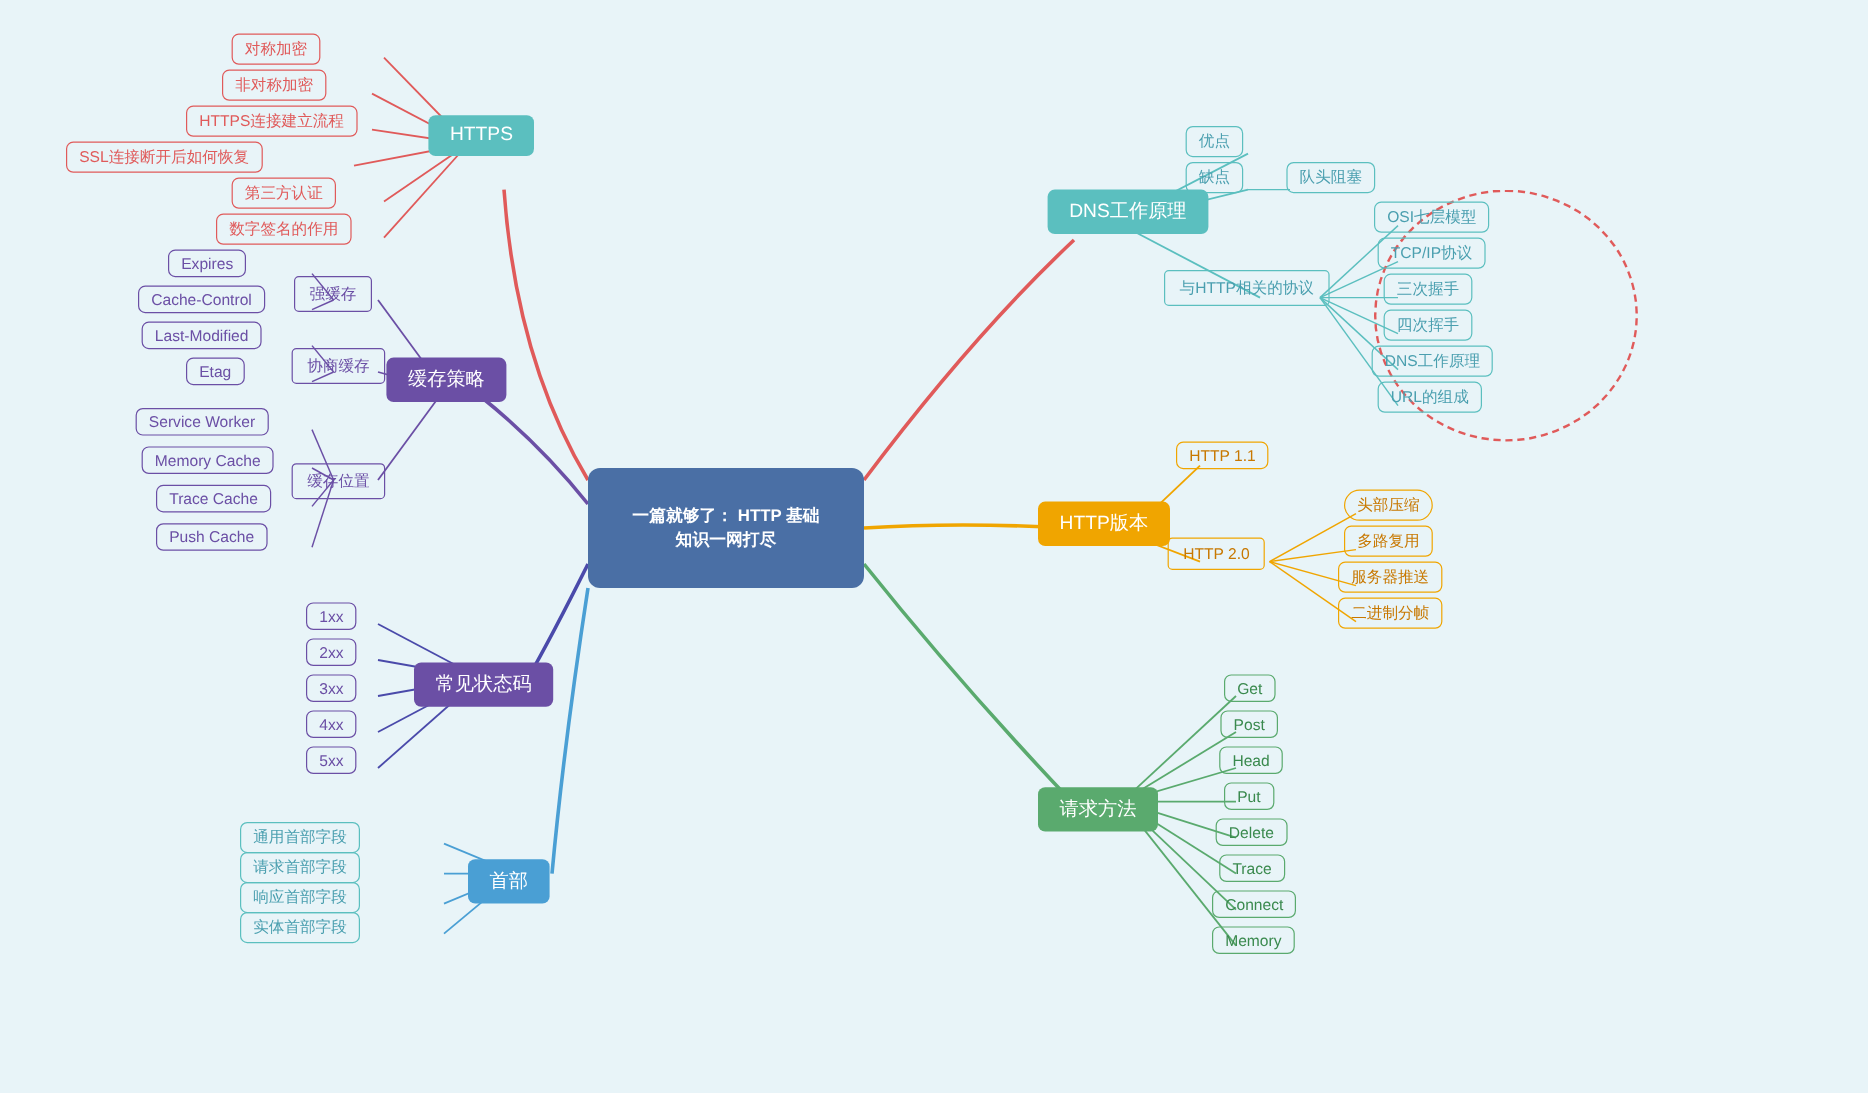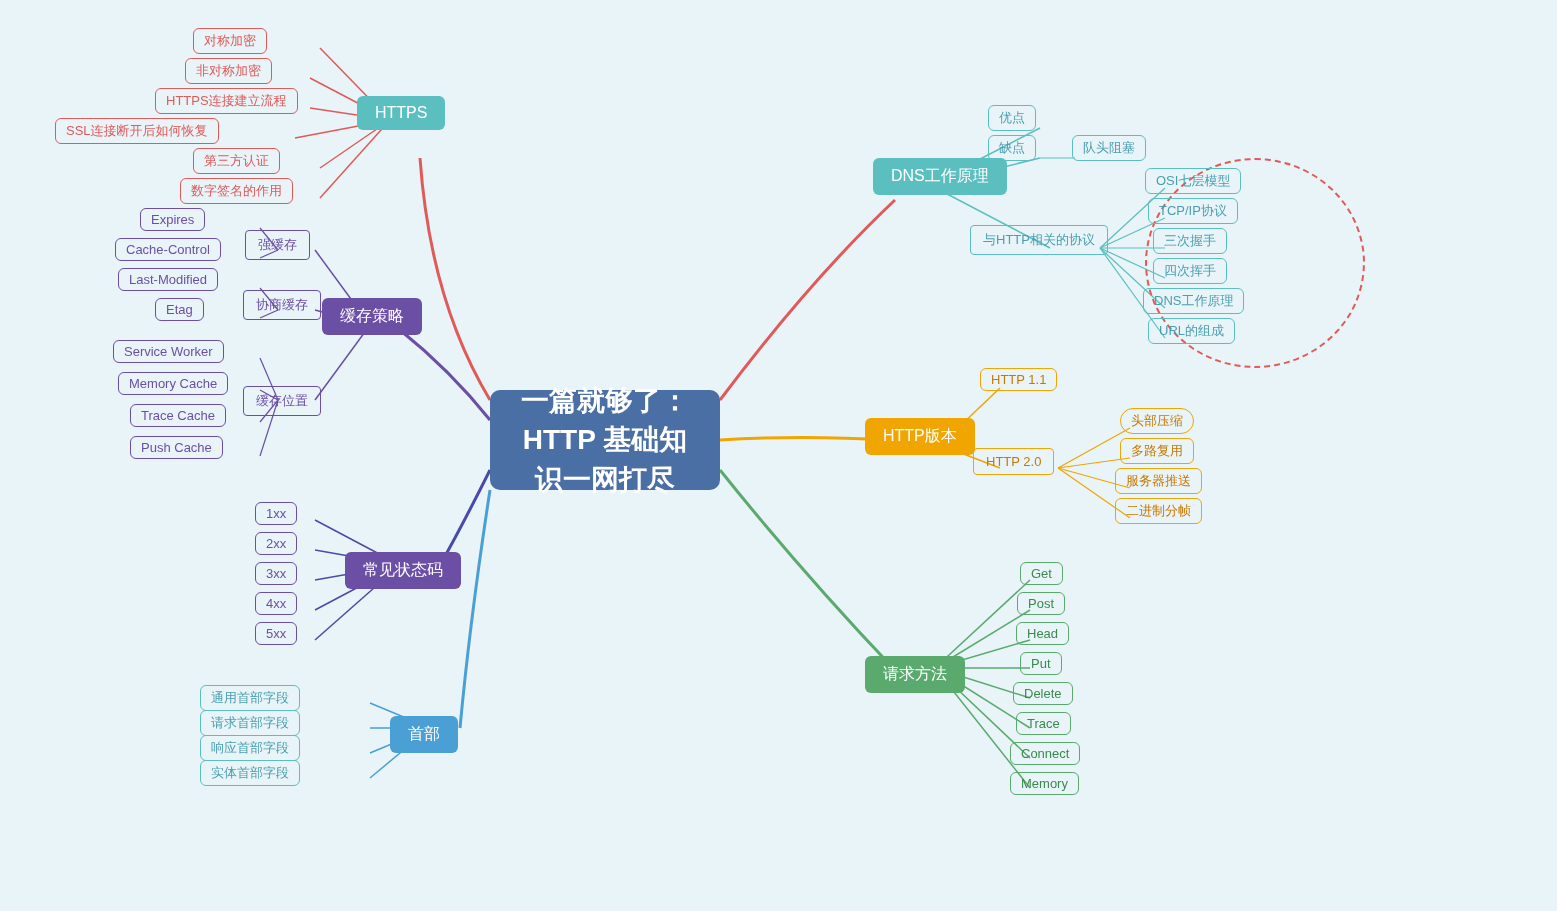--- a/index.html
+++ b/index.html
@@ -31,21 +31,21 @@
       justify-content: center;
       text-align: center;
       border-radius: 6px;
       font-size: 14px;
       white-space: nowrap;
     }
     .node-center {
       background: #4a6fa5;
       color: white;
       border-radius: 10px;
-      font-size: 28px;
+      font-size: 14px;
       font-weight: bold;
       padding: 20px 30px;
       width: 230px;
       height: 100px;
       white-space: pre-wrap;
       text-align: center;
       line-height: 1.4;
     }
     .node-main {
       color: white;

